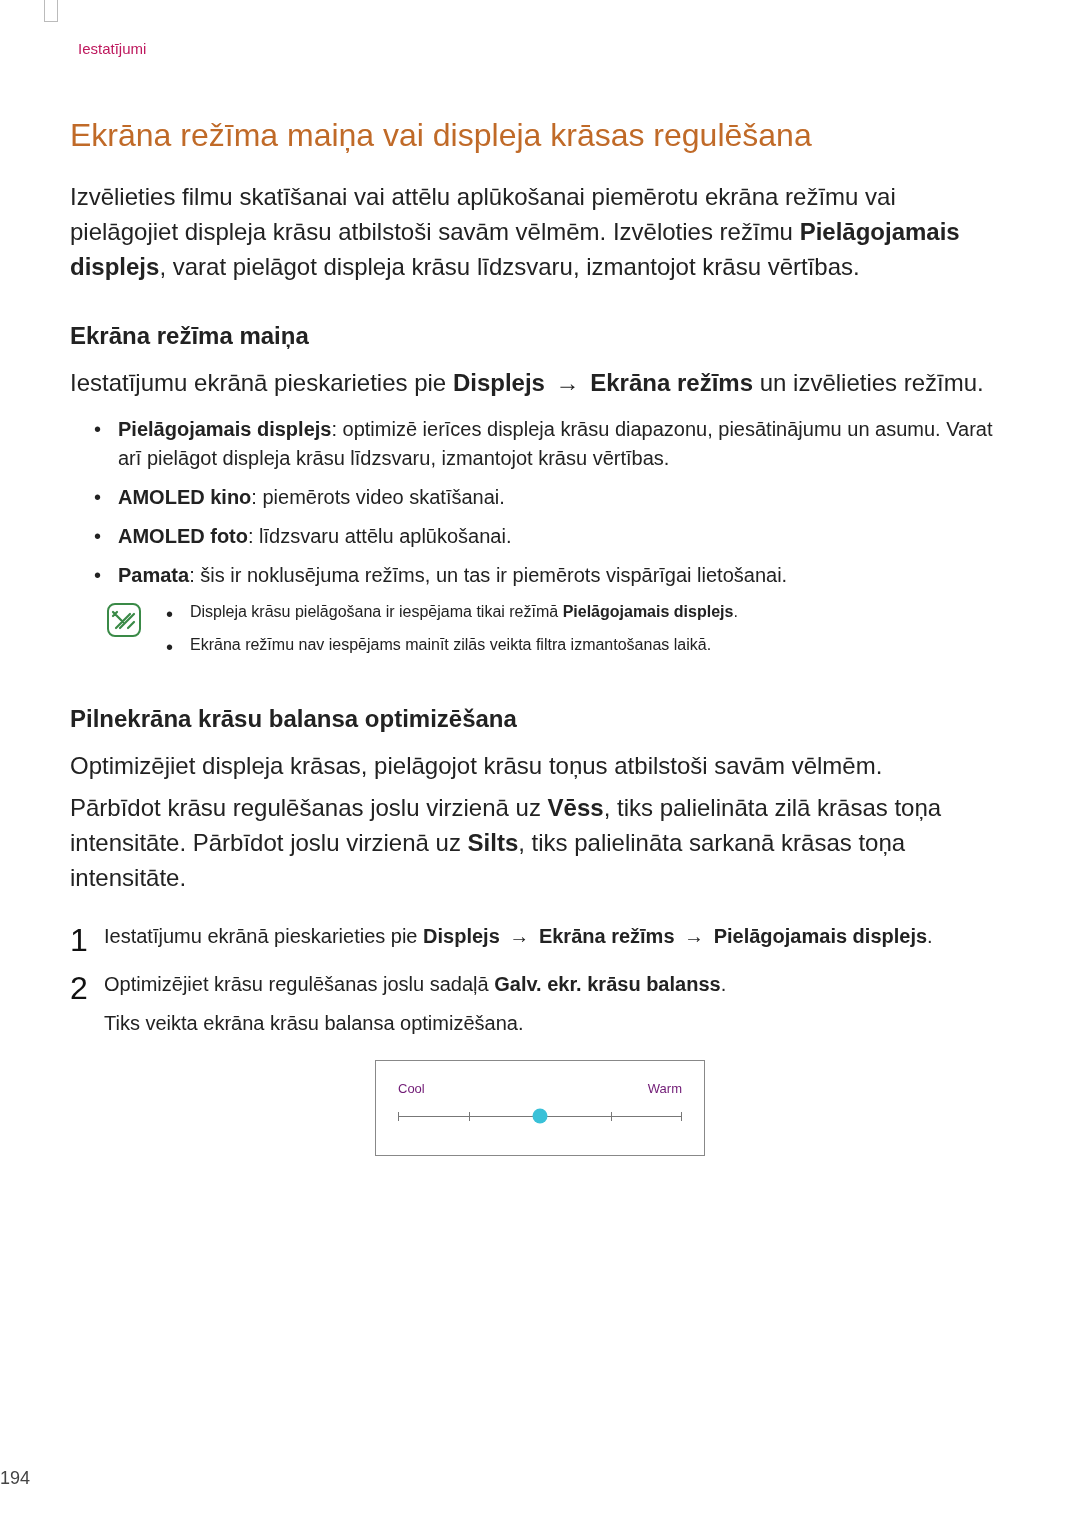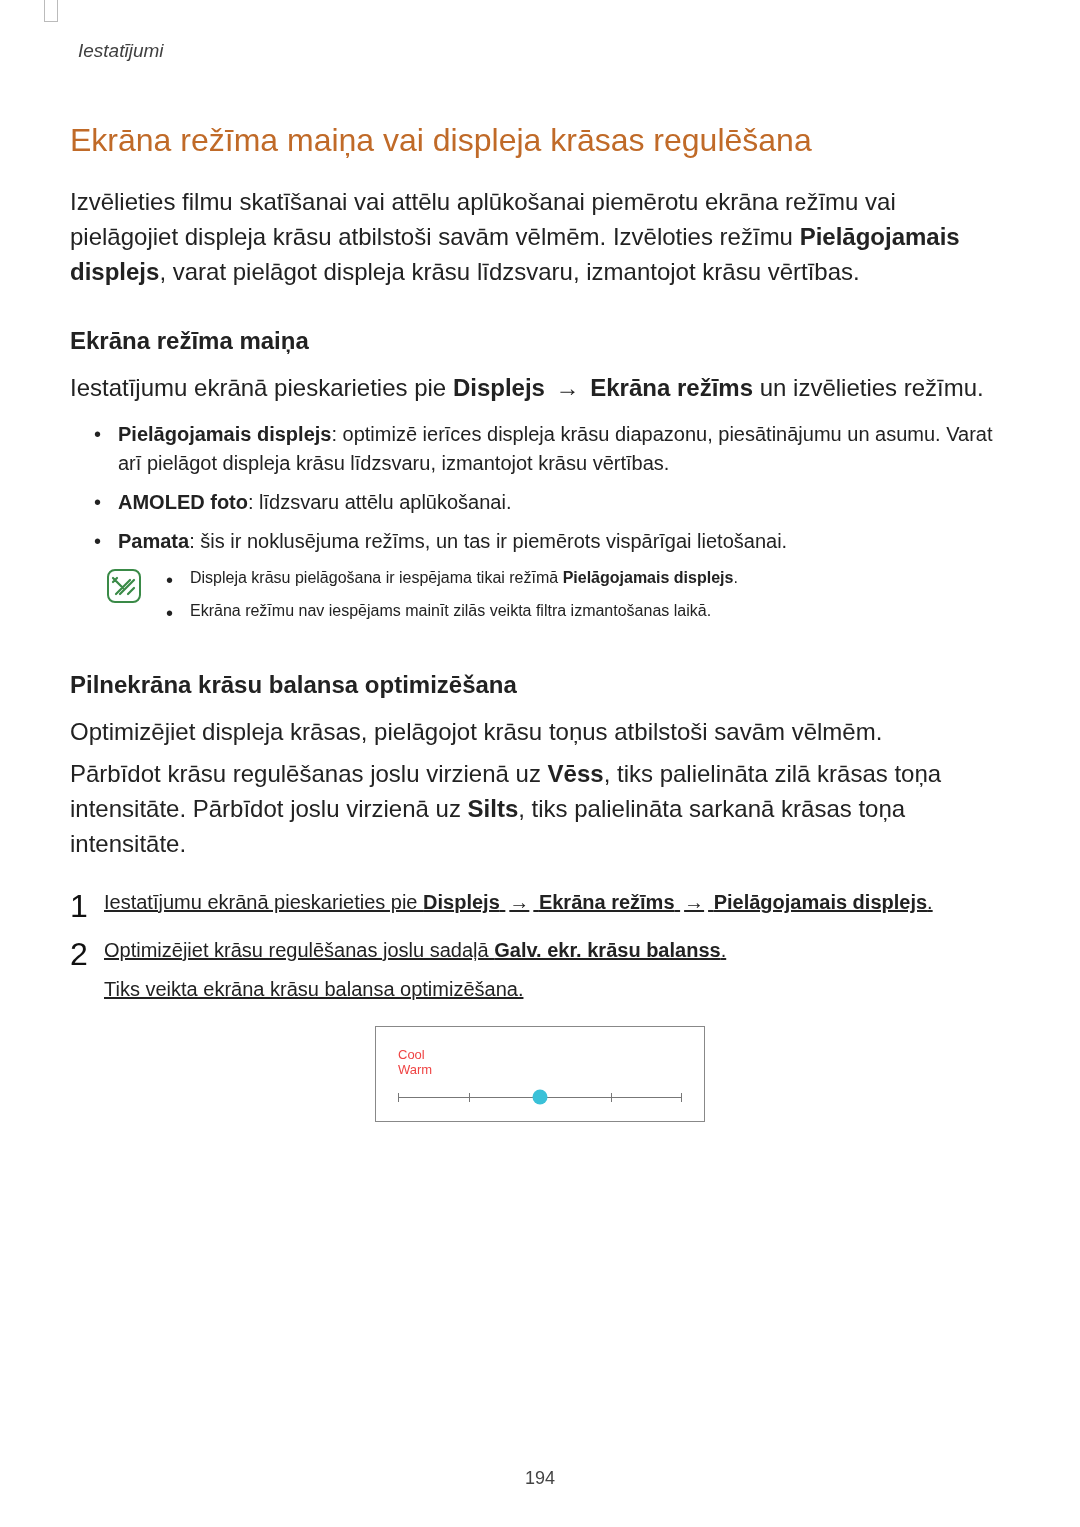--- a/index.html
+++ b/index.html
@@ -1,45 +1,45 @@
 <!DOCTYPE html>
 <html><head>
 <meta charset="utf-8">
 <style>
   * { box-sizing: border-box; margin: 0; padding: 0; }
   html, body { width: 1080px; height: 1527px; background: #fff; }
   body { font-family: Arial, Helvetica, sans-serif; color: #222; position: relative; }
   .tab-edge { position: absolute; left: 44px; top: 0; width: 14px; height: 22px; border-left: 1px solid #bbb; border-right: 1px solid #bbb; border-bottom: 1px solid #bbb; }
   .page { padding: 40px 70px 0 70px; }
-  .header-label { font-size: 19px; color: #404040; margin-left: 8px; margin-bottom: 60px; font-style: italic; }
+  .header-label { font-size: 15px; color: #be185d; margin-left: 8px; margin-bottom: 60px; }
   h1 { color: #c06a28; font-weight: normal; font-size: 32px; margin-bottom: 26px; }
   h2 { font-size: 24px; font-weight: bold; margin-top: 38px; margin-bottom: 16px; }
   p { font-size: 24px; line-height: 1.45; margin-bottom: 8px; }
   .arrow { padding: 0 4px; }
   ul.modes { list-style: none; margin: 14px 0 10px 0; }
   ul.modes > li { position: relative; padding-left: 38px; margin-left: 10px; font-size: 20px; line-height: 1.45; margin-bottom: 10px; }
   ul.modes > li::before { content: "•"; position: absolute; left: 14px; top: 0; font-size: 20px; }
   .note-block { display: flex; margin: 6px 0 10px 34px; }
   .note-icon { flex: 0 0 40px; display: flex; justify-content: center; padding-top: 2px; }
   .note-icon svg { width: 36px; height: 36px; }
   ul.notes { list-style: none; flex: 1; padding-left: 18px; }
   ul.notes > li { position: relative; padding-left: 28px; font-size: 16px; line-height: 1.45; margin-bottom: 10px; }
   ul.notes > li::before { content: "•"; position: absolute; left: 4px; top: 0; font-size: 20px; }
   .step { display: flex; margin-bottom: 14px; }
   .step-num { flex: 0 0 34px; font-size: 32px; color: #111; line-height: 1; padding-top: 2px; }
-  .step-body { flex: 1; font-size: 20px; line-height: 1.45; text-decoration: underline; }
+  .step-body { flex: 1; font-size: 20px; line-height: 1.45; }
   .step-body .sub { margin-top: 10px; }
   .slider-box { width: 330px; height: 96px; border: 1px solid #888; margin: 22px auto 0 auto; padding: 20px 22px 16px 22px; position: relative; }
-  .slider-labels { display: flex; justify-content: space-between; font-size: 13px; color: #ef4444; filter: blur(0.6px); flex-direction: column; }
+  .slider-labels { display: flex; justify-content: space-between; font-size: 13px; color: #701a75; filter: blur(0.6px); }
   .slider-track { position: relative; margin-top: 12px; height: 18px; }
   .slider-line { position: absolute; left: 0; right: 0; top: 8px; border-top: 1px solid #777; }
   .tick { position: absolute; top: 4px; width: 1px; height: 9px; background: #777; }
   .t0 { left: 0; } .t1 { left: 25%; } .t3 { left: 75%; } .t4 { right: 0; }
   .knob { position: absolute; left: 50%; top: 8px; width: 15px; height: 15px; background: #3ac1d8; border-radius: 50%; transform: translate(-50%, -50%); }
-  .page-num { position: absolute; left: 0; right: 0; bottom: 38px; text-align: center; font-size: 18px; color: #444; }
+  .page-num { position: absolute; left: 0; right: 0; bottom: 38px; text-align: left; font-size: 18px; color: #444; }
 </style>
 </head>
 <body>
 
 <div class="tab-edge"></div>
 
 <div class="page">
   <div class="header-label">Iestatījumi</div>
 
   <h1>Ekrāna režīma maiņa vai displeja krāsas regulēšana</h1>
@@ -51,20 +51,21 @@
   <h2>Ekrāna režīma maiņa</h2>
 
   <p>
     <span>Iestatījumu ekrānā pieskarieties pie </span><b>Displejs</b>
     <span class="arrow">→</span>
     <b>Ekrāna režīms</b><span> un izvēlieties režīmu.</span>
   </p>
 
   <ul class="modes">
     <li><b>Pielāgojamais displejs</b><span>: optimizē ierīces displeja krāsu diapazonu, piesātinājumu un asumu. Varat arī pielāgot displeja krāsu līdzsvaru, izmantojot krāsu vērtības.</span></li>
+    <li><b>AMOLED kino</b><span>: piemērots video skatīšanai.</span></li>
     <li><b>AMOLED foto</b><span>: līdzsvaru attēlu aplūkošanai.</span></li>
     <li><b>Pamata</b><span>: šis ir noklusējuma režīms, un tas ir piemērots vispārīgai lietošanai.</span></li>
   </ul>
 
   <div class="note-block">
     <div class="note-icon">
       <svg viewBox="0 0 36 36">
         <rect x="2" y="2" width="32" height="32" rx="7" fill="none" stroke="#3a8a47" stroke-width="2"></rect>
         <path d="M7 14 L11 10 M7 10 L17 20 M10 26 L24 12 M14 26 L28 12 M22 26 L28 20" stroke="#3a8a47" stroke-width="2.2" fill="none" stroke-linecap="round"></path>
       </svg>

